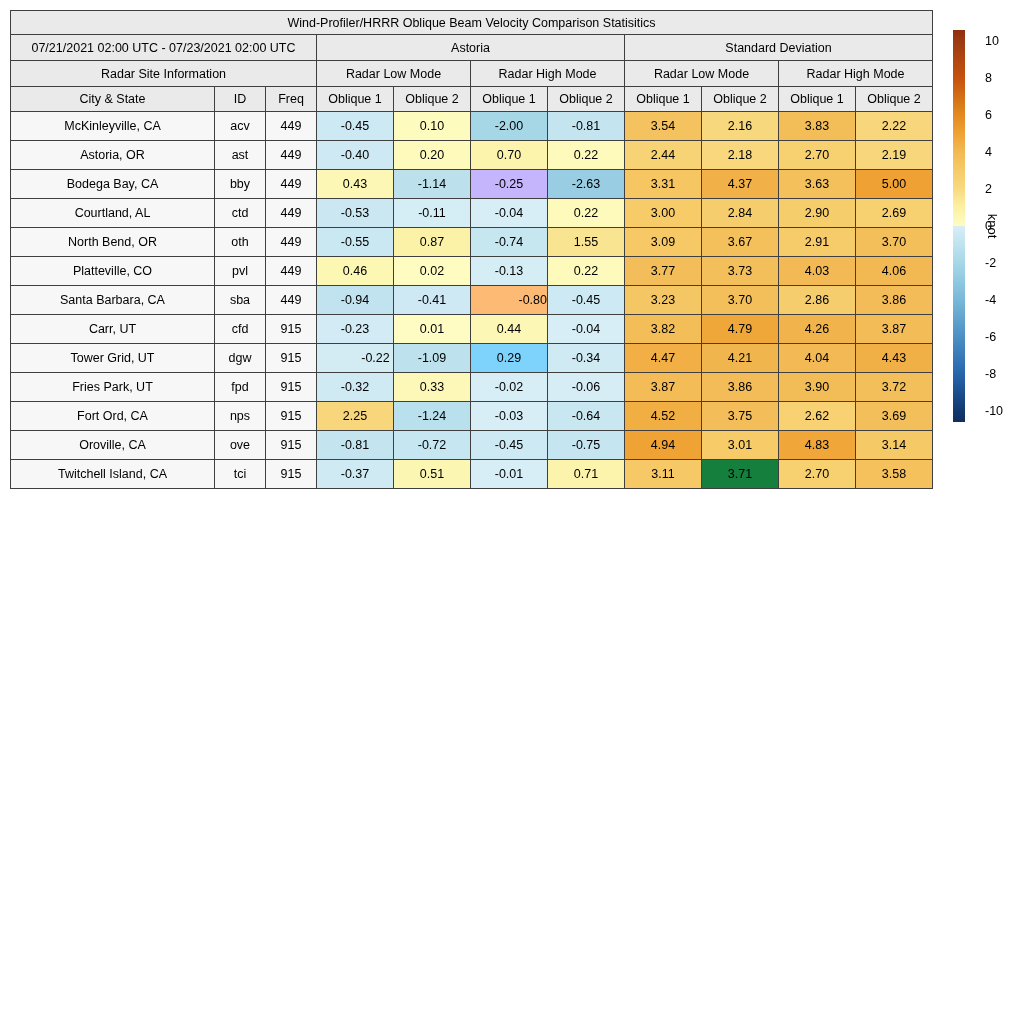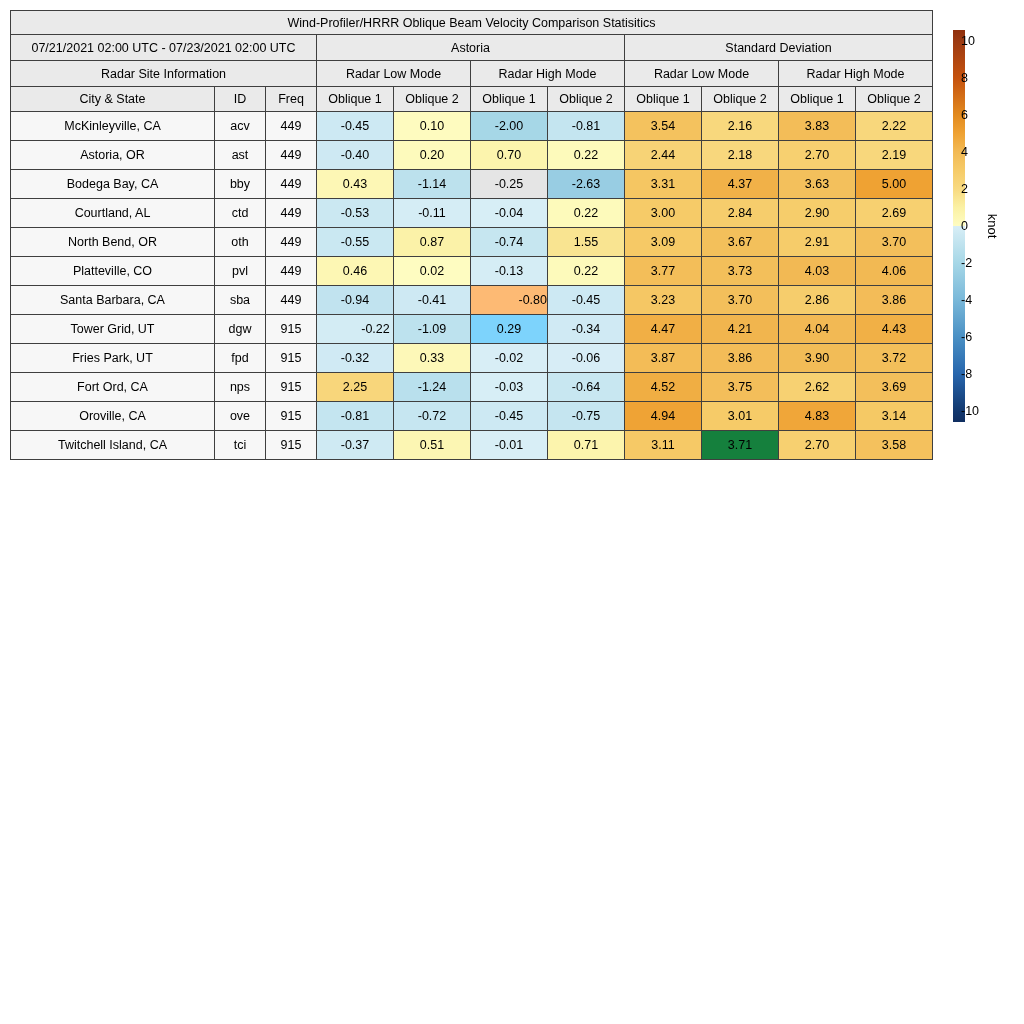--- a/index.html
+++ b/index.html
@@ -21,21 +21,21 @@
   }
   tr.title-row th{height:23px;background:#eaeaea;}
   tr.group-row th{height:25px;background:#eaeaea;}
   tr.mode-row th{height:25px;background:#eaeaea;}
   tr.cols-row th{height:24px;background:#eaeaea;}
   tbody tr{height:29px;}
   td.label-cell{background:#f7f7f7;}
 
   .colorbar-wrap{position:absolute;left:953px;top:30px;width:12px;height:392px;}
   .colorbar-gradient{position:absolute;left:0;top:0;width:12px;height:392px;}
-  .cb-tick-label{position:absolute;left:8px;transform:translateY(-50%);
+  .cb-tick-label{position:absolute;left:32px;transform:translateY(-50%);
                  font-size:12.5px;line-height:1;}
   .cb-unit-label{position:absolute;left:32px;top:50%;transform:translateY(-50%);
                  writing-mode:vertical-rl;font-size:13px;}
 </style>
 </head>
 <body>
 
 <div class="figure">
 
   <table class="stats">
@@ -108,21 +108,21 @@
           <td style="background: rgb(248, 215, 125);">2.18</td>
           <td style="background: rgb(247, 208, 112);">2.70</td>
           <td style="background: rgb(248, 215, 124);">2.19</td>
         </tr>
         <tr>
           <td class="label-cell">Bodega Bay, CA</td>
           <td class="label-cell">bby</td>
           <td class="label-cell">449</td>
           <td style="background: rgb(253, 247, 181);">0.43</td>
           <td style="background: rgb(188, 225, 237);">-1.14</td>
-          <td style="background: #e5e5e5;">-0.25</td>
+          <td style="background: #c4b5fd;">-0.25</td>
           <td style="background: rgb(152, 205, 227);">-2.63</td>
           <td style="background: rgb(245, 198, 98);">3.31</td>
           <td style="background: rgb(241, 177, 72);">4.37</td>
           <td style="background: rgb(243, 192, 92);">3.63</td>
           <td style="background: rgb(239, 162, 51);">5.00</td>
         </tr>
         <tr>
           <td class="label-cell">Courtland, AL</td>
           <td class="label-cell">ctd</td>
           <td class="label-cell">449</td>
@@ -166,20 +166,33 @@
           <td class="label-cell">sba</td>
           <td class="label-cell">449</td>
           <td style="background: rgb(193, 227, 239);">-0.94</td>
           <td style="background: rgb(206, 233, 243);">-0.41</td>
           <td style="background: #fdba74; text-align: right;">-0.80</td>
           <td style="background: rgb(205, 233, 243);">-0.45</td>
           <td style="background: rgb(245, 199, 100);">3.23</td>
           <td style="background: rgb(243, 191, 91);">3.70</td>
           <td style="background: rgb(246, 205, 108);">2.86</td>
           <td style="background: rgb(243, 188, 88);">3.86</td>
+        </tr>
+        <tr>
+          <td class="label-cell">Carr, UT</td>
+          <td class="label-cell">cfd</td>
+          <td class="label-cell">915</td>
+          <td style="background: rgb(210, 235, 244);">-0.23</td>
+          <td style="background: rgb(254, 252, 194);">0.01</td>
+          <td style="background: rgb(253, 247, 181);">0.44</td>
+          <td style="background: rgb(215, 238, 246);">-0.04</td>
+          <td style="background: rgb(243, 189, 88);">3.82</td>
+          <td style="background: rgb(240, 167, 58);">4.79</td>
+          <td style="background: rgb(241, 180, 76);">4.26</td>
+          <td style="background: rgb(243, 188, 87);">3.87</td>
         </tr>
         <tr>
           <td class="label-cell">Tower Grid, UT</td>
           <td class="label-cell">dgw</td>
           <td class="label-cell">915</td>
           <td style="background: rgb(211, 236, 244); padding-left: 41px;">-0.22</td>
           <td style="background: rgb(189, 226, 238);">-1.09</td>
           <td style="background: #7dd3fc;">0.29</td>
           <td style="background: rgb(208, 234, 244);">-0.34</td>
           <td style="background: rgb(241, 175, 69);">4.47</td>

